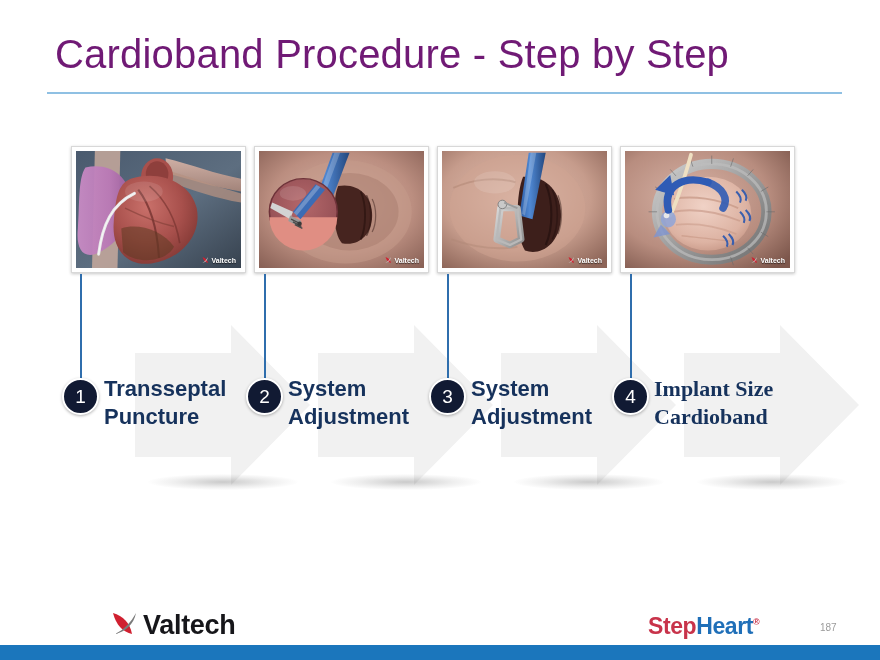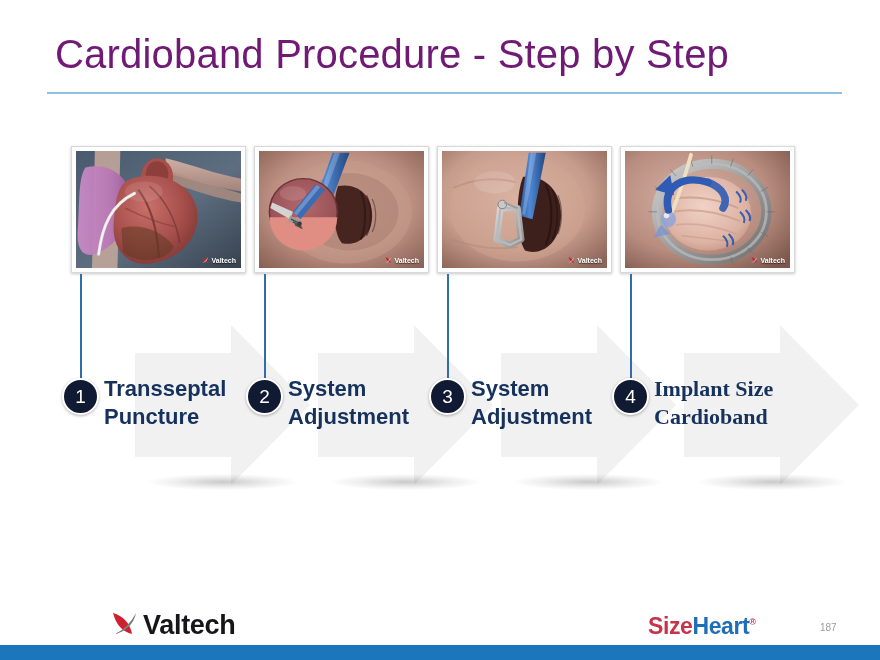--- a/index.html
+++ b/index.html
@@ -488,17 +488,17 @@
   <span>
     <svg width="30" height="30" viewBox="0 0 30 30">
       <path d="M3 5 C13 8 20 15 22 26 C13 24 6 17 3 5 Z" fill="#d02030"></path>
       <path d="M26 5 C21 14 15 21 5 26 C15 24 24 16 26 5 Z" fill="#7a7a7a"></path>
     </svg>
   </span>
   <span class="valtech-word">Valtech</span>
 </div>
 
 <div class="footer-heartware">
-  <span class="hw-heart">Size</span><span class="hw-ware">Heart</span><span class="hw-reg">®</span>
+  <span class="hw-heart">Step</span><span class="hw-ware">Heart</span><span class="hw-reg">®</span>
 </div>
 
 <div class="page-number">187</div>
 <div class="bottom-bar"></div>
 
 </body></html>

